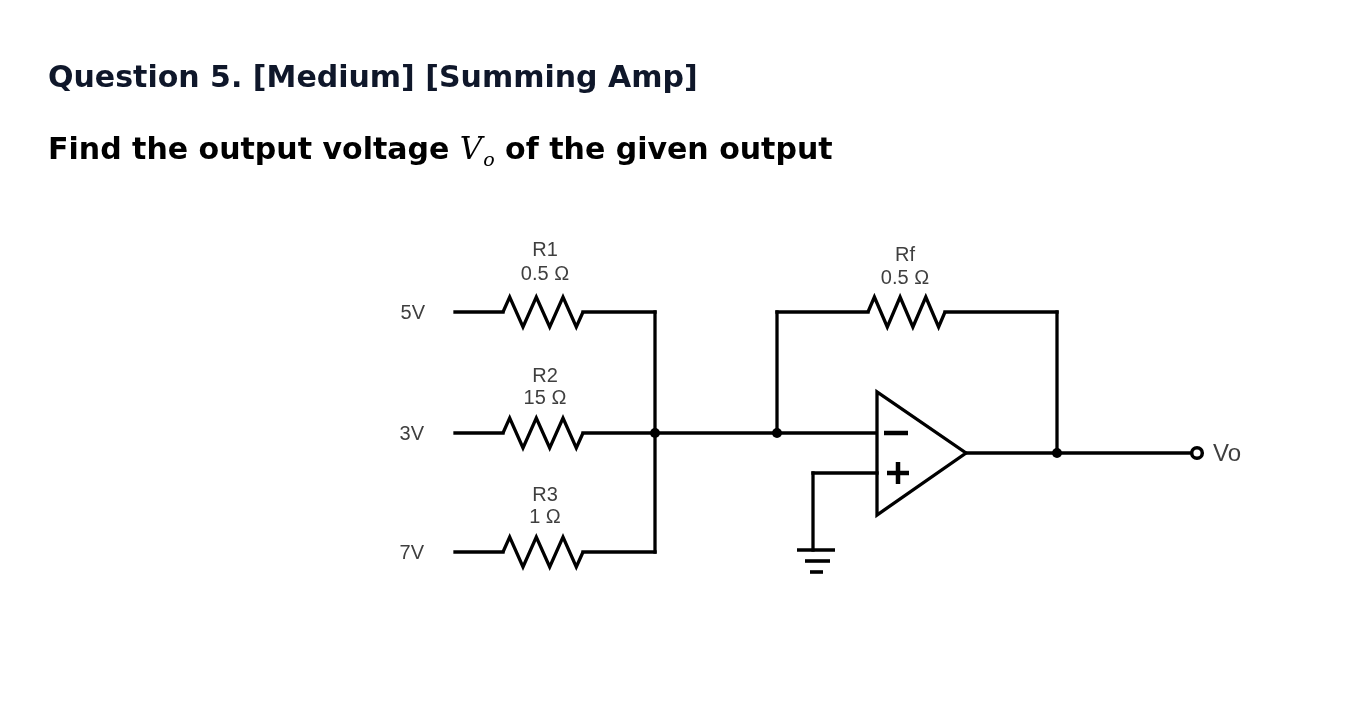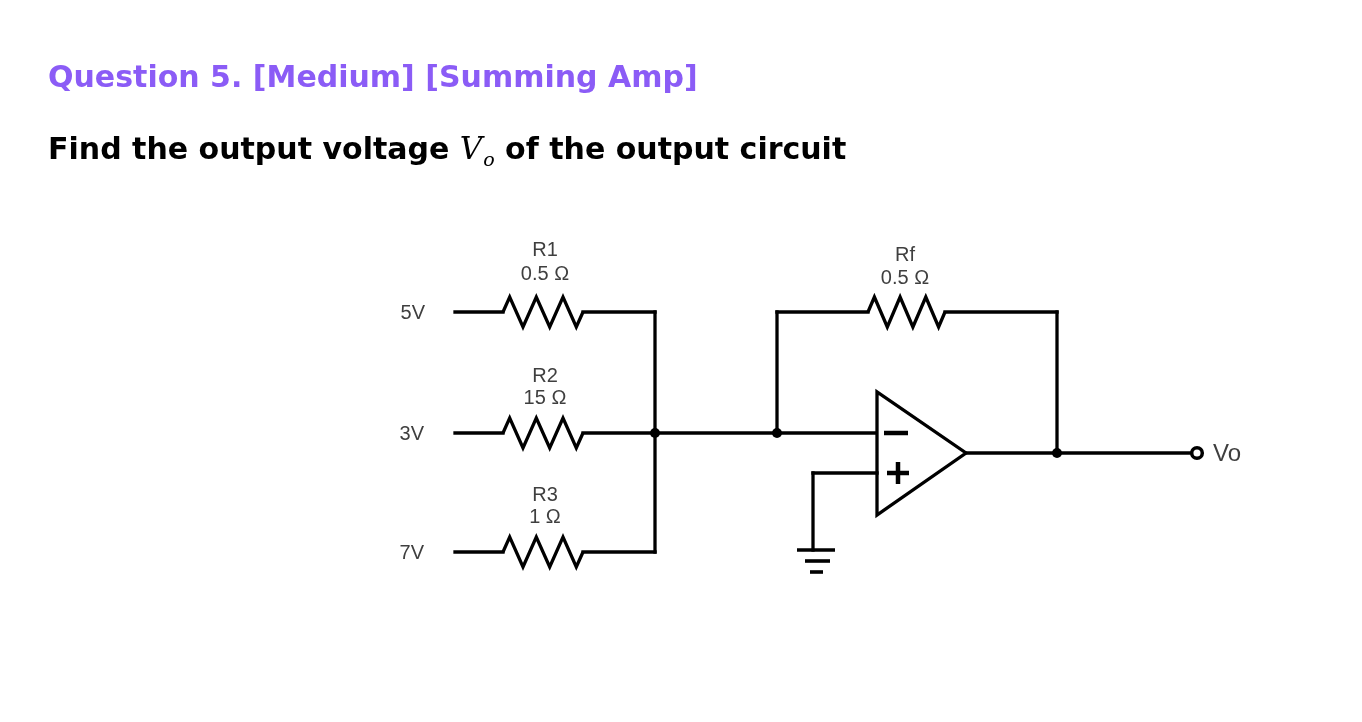--- a/index.html
+++ b/index.html
@@ -3,21 +3,21 @@
 <meta charset="utf-8">
 <style>
   html,body{margin:0;padding:0;}
   body{
     width:1362px;height:722px;background:#ffffff;
     font-family:"DejaVu Sans",sans-serif;
     position:relative;overflow:hidden;
   }
   .q-title{
     position:absolute;left:48px;top:59px;margin:0;
-    font-size:30px;font-weight:bold;color:#8b5cf6;line-height:36px;
+    font-size:30px;font-weight:bold;color:#0f172a;line-height:36px;
     white-space:nowrap;
   }
   .q-subtitle{
     position:absolute;left:48px;top:130px;margin:0;
     font-size:30px;font-weight:bold;color:#000;line-height:36px;
     white-space:nowrap;
   }
   .mvar{
     font-family:"DejaVu Serif",serif;font-style:italic;font-weight:normal;
     font-size:31px;
@@ -42,21 +42,21 @@
 </style>
 </head>
 <body>
 
 <div>
 
   <h1 class="q-title">Question 5. [Medium] [Summing Amp]</h1>
 
   <h2 class="q-subtitle"><span>Find the output voltage</span>
     <span><span class="mvar">V</span><span class="msub">o</span></span>
-    <span>of the output circuit</span></h2>
+    <span>of the given output</span></h2>
 
   <svg class="circuit-svg" width="1362" height="722" viewBox="0 0 1362 722" xmlns="http://www.w3.org/2000/svg">
 
     <line class="wire" x1="455" y1="312" x2="503" y2="312"></line>
     <polyline class="sym" points="503,312 509.7,297 523,327 536.3,297 549.7,327 563,297 576.3,327 583,312"></polyline>
     <line class="wire" x1="583" y1="312" x2="655" y2="312"></line>
 
     <line class="wire" x1="455" y1="433" x2="503" y2="433"></line>
     <polyline class="sym" points="503,433 509.7,418 523,448 536.3,418 549.7,448 563,418 576.3,448 583,433"></polyline>
     <line class="wire" x1="583" y1="433" x2="877" y2="433"></line>

